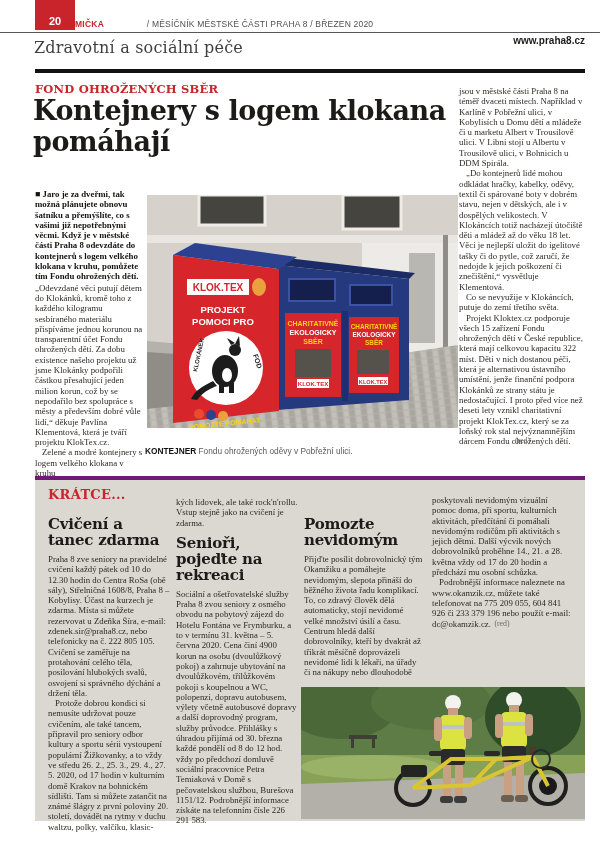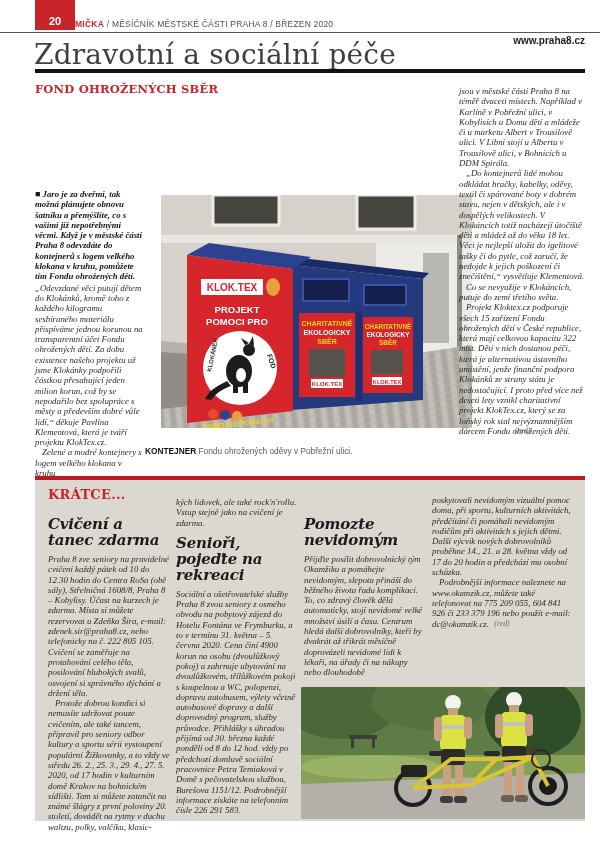--- a/index.html
+++ b/index.html
@@ -5,48 +5,48 @@
   html,body{margin:0;padding:0;background:#ffffff;}
   .page{position:relative;width:600px;height:849px;background:#fff;overflow:hidden;
         font-family:"Liberation Serif",serif;color:#2e2a26;}
 
   
   .page-tab{position:absolute;left:35px;top:0;width:40px;height:30px;background:#c9242b;
             color:#fff;font:bold 11px "Liberation Sans",sans-serif;
             display:flex;align-items:flex-end;justify-content:center;padding-bottom:3px;box-sizing:border-box;}
   .masthead-row{position:absolute;left:62px;top:19px;font-family:"Liberation Sans",sans-serif;font-size:8.5px;white-space:nowrap;}
   .masthead{color:#c9242b;font-weight:bold;letter-spacing:.3px;}
-  .masthead-rest{color:#4f4f51;letter-spacing:.2px;}
+  .masthead-rest{color:#4f4f51;letter-spacing:.2px;padding-left:40px;}
   .website{position:absolute;right:15px;top:18px;font-family:"Liberation Sans",sans-serif;
            font-size:10px;font-weight:bold;color:#1e1c1a;margin-top:17px;}
   .rule-thin{position:absolute;left:0;top:32px;width:600px;height:1px;background:#57575a;}
   .section-title{position:absolute;left:34px;top:38px;font-family:"DejaVu Serif",serif;
-                 font-size:28px;color:#3f3f41;letter-spacing:.2px;}
+                 font-size:16px;color:#3f3f41;letter-spacing:.2px;}
   .rule-thick{position:absolute;left:35px;top:69px;width:550px;height:4px;background:#121212;}
 
   
   .kicker{position:absolute;left:35px;top:82px;color:#c9242b;
           font:bold 11.5px "DejaVu Serif",serif;letter-spacing:.2px;}
   .headline{position:absolute;left:33px;top:95px;width:430px;font-family:"DejaVu Serif",serif;
             font-weight:bold;font-size:27px;line-height:31px;color:#1d1b19;letter-spacing:-.4px;}
-  .body-txt{font-size:8.8px;line-height:10.3px;font-style:italic;}
+  .body-txt{font-size:8.8px;line-height:10.3px;}
   .body-txt p{margin:0;}
   .indent{text-indent:7px;}
   .col-left{position:absolute;left:35px;top:189px;width:108px;}
   .col-right{position:absolute;left:459px;top:86px;width:127px;}
   .lead{font-weight:bold;color:#161412;margin-bottom:1px !important;}
   .credit{display:block;text-align:center;color:#6d6a66;font-size:7.8px;margin-top:-10px;}
-  .photo-main{position:absolute;left:161px;top:195px;width:311px;height:233px;}
+  .photo-main{position:absolute;left:147px;top:195px;width:311px;height:233px;}
   .caption{position:absolute;left:145px;top:446px;width:320px;
            font-family:"Liberation Sans",sans-serif;font-size:8.3px;color:#59595b;}
   .cap-label{font-weight:bold;color:#111;}
 
   
   .shorts{position:absolute;left:35px;top:476px;width:550px;height:345px;background:#dbd7d1;
-          border-top:4px solid #b91c1c;box-sizing:border-box;}
+          border-top:4px solid #701a75;box-sizing:border-box;}
   .shorts-label{position:absolute;left:13px;top:7px;color:#c9242b;
                 font:bold 13px "DejaVu Serif",serif;letter-spacing:.3px;}
   .s-col{position:absolute;width:122px;}
   .s1{left:13px;top:24px;}
   .s2{left:141px;top:17px;}
   .s3{left:269px;top:24px;width:120px;}
   .s4{left:397px;top:15px;width:140px;}
   .s-head{font-family:"DejaVu Serif",serif;font-weight:bold;font-size:15px;line-height:16px;
           color:#1d1b19;margin:12px 0 6px 0;letter-spacing:-.2px;}
   .s-head.mt{margin-top:7px;}
@@ -64,20 +64,21 @@
   </div>
   <div class="masthead-row">
     <span class="masthead">OSMIČKA</span><span class="masthead-rest"> / MĚSÍČNÍK MĚSTSKÉ ČÁSTI PRAHA 8 / BŘEZEN 2020</span>
   </div>
   <div class="website">www.praha8.cz</div>
   <div class="rule-thin"></div>
   <div class="section-title">Zdravotní a sociální péče</div>
   <div class="rule-thick"></div>
 
   <div class="kicker">FOND OHROŽENÝCH SBĚR</div>
+  <h1 class="headline" style="margin:0">Kontejnery s logem klokana pomáhají</h1>
 
   <div class="col-left body-txt">
     <p class="lead">■ Jaro je za dveřmi, tak možná plánujete obnovu šatníku a přemýšlíte, co s vašimi již nepotřebnými věcmi. Když je v městské části Praha 8 odevzdáte do kontejnerů s logem velkého klokana v kruhu, pomůžete tím Fondu ohrožených dětí.</p>
     <p>„Odevzdané věci putují dětem do Klokánků, kromě toho z každého kilogramu sesbíraného materiálu přispíváme jednou korunou na transparentní účet Fondu ohrožených dětí. Za dobu existence našeho projektu už jsme Klokánky podpořili částkou přesahující jeden milion korun, což by se nepodařilo bez spolupráce s městy a především dobré vůle lidí,“ děkuje Pavlína Klementová, která je tváří projektu KlokTex.cz.</p>
     <p class="indent">Zelené a modré kontejnery s logem velkého klokana v kruhu</p>
   </div>
 
   <div class="photo-main">
     <svg width="311" height="233" viewBox="0 0 311 233">
       <defs>

